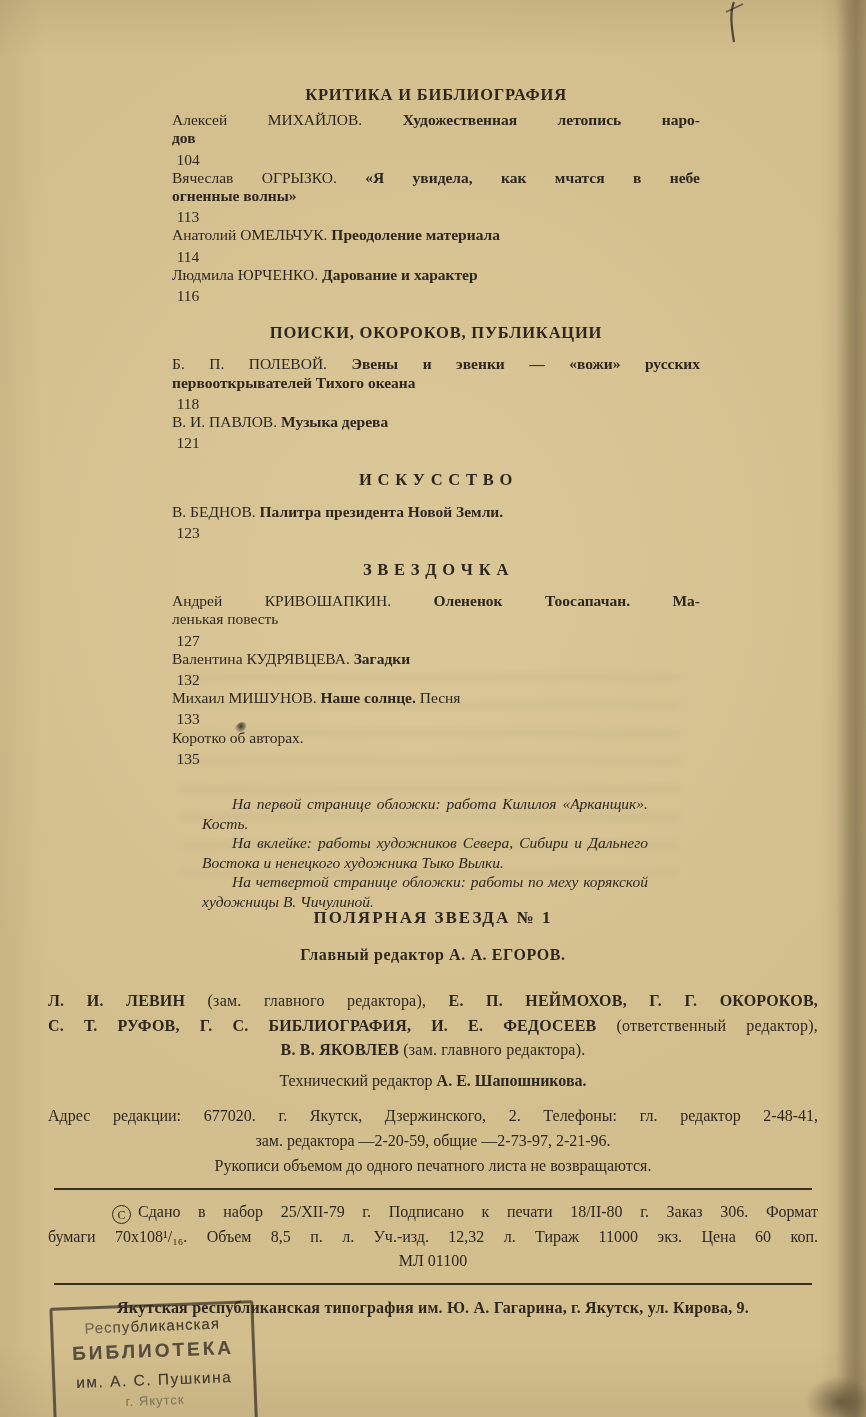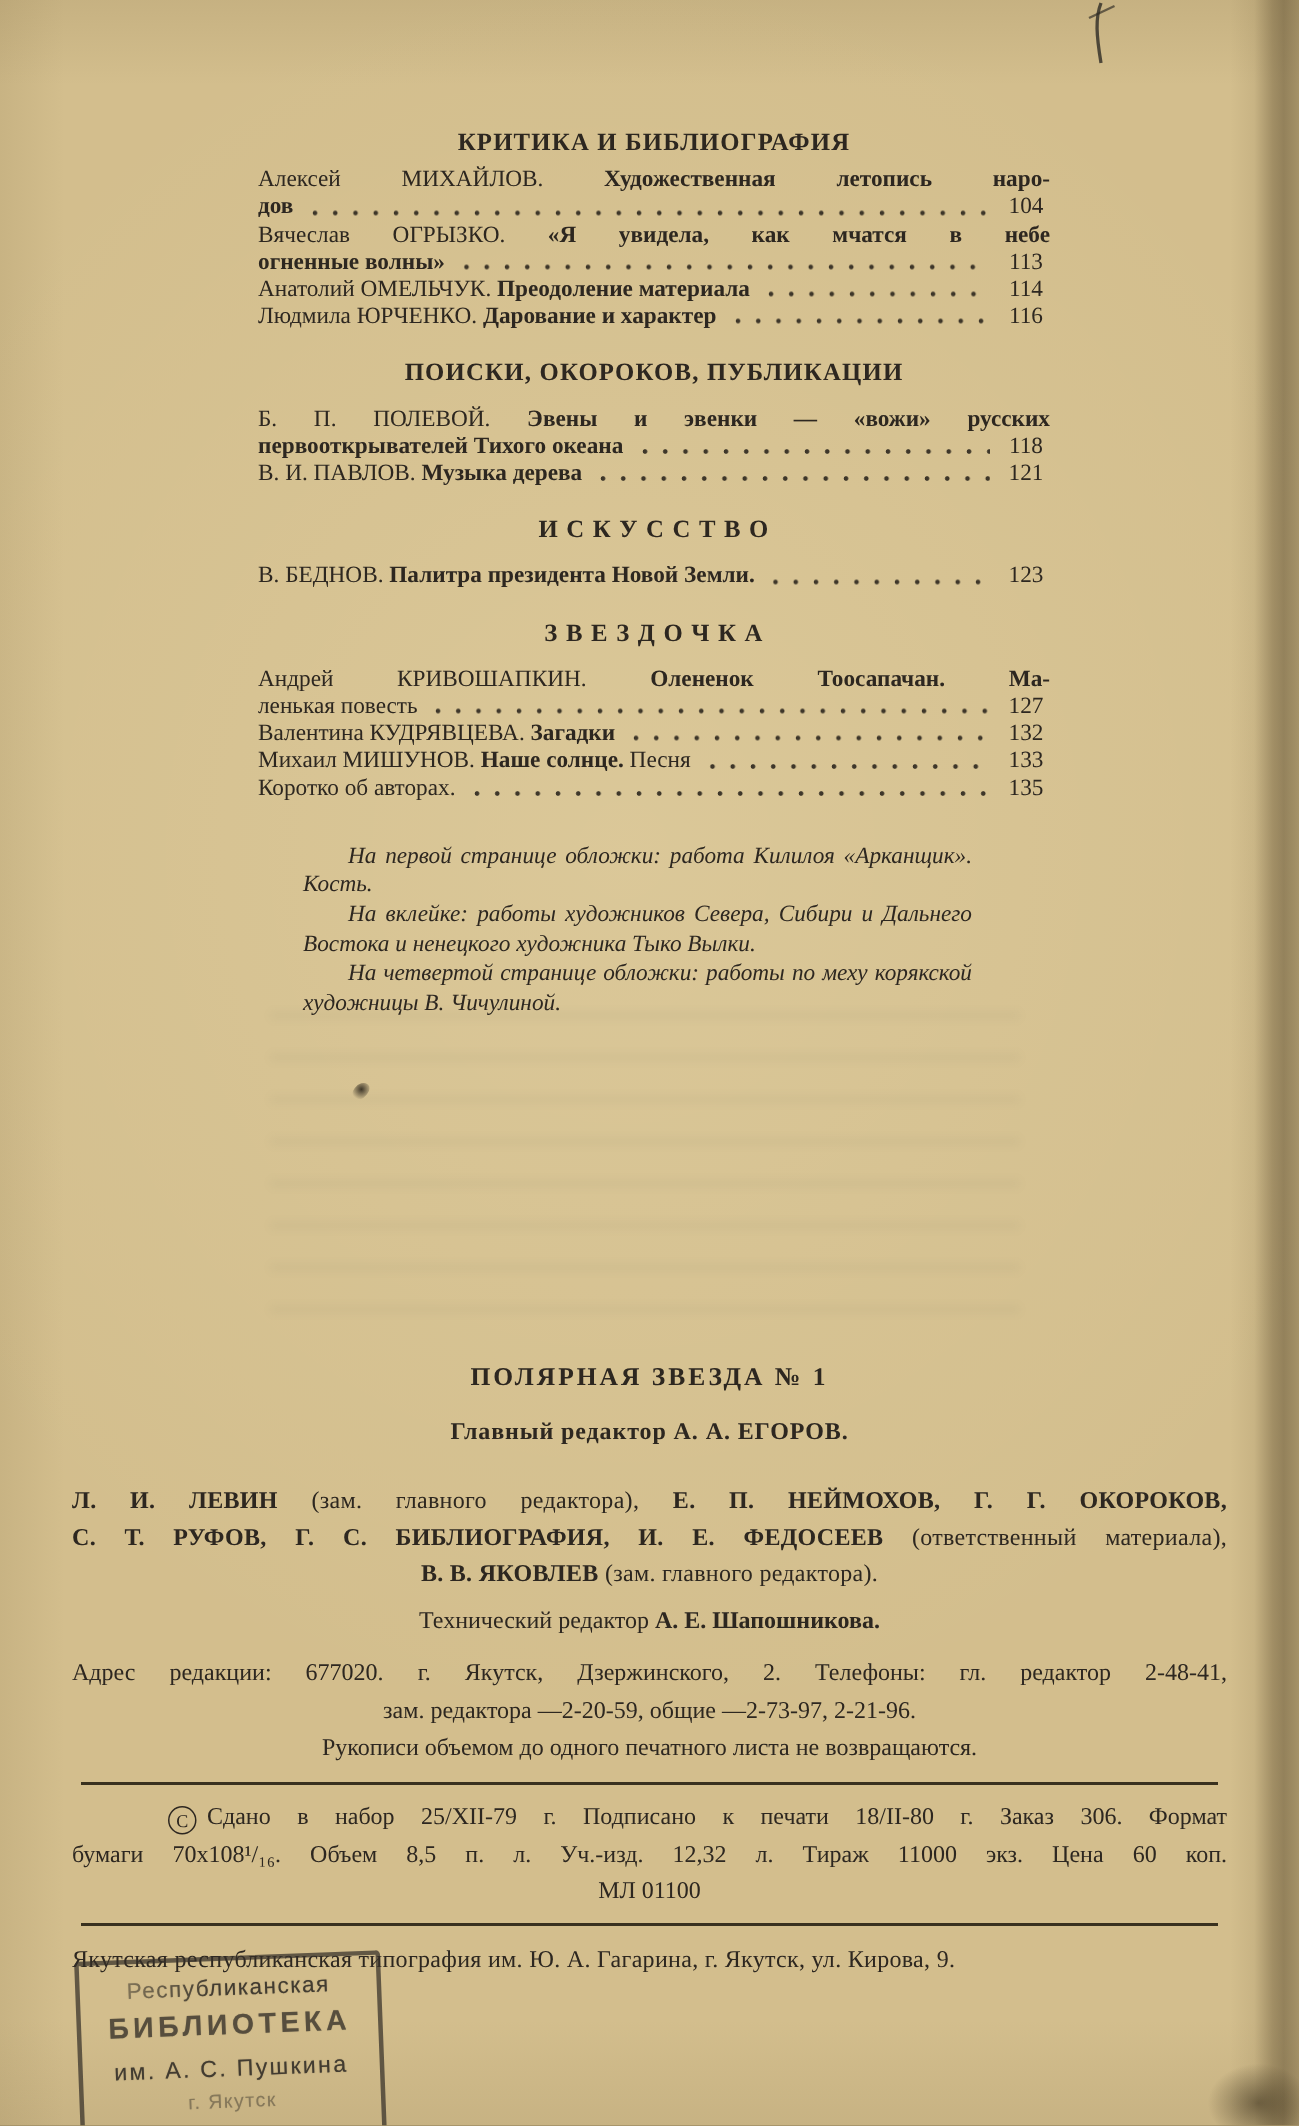--- a/index.html
+++ b/index.html
@@ -25,21 +25,21 @@
   .ink-smudge{position:absolute; left:236px; top:721px; width:9px; height:13px; border-radius:60% 40% 55% 45%;
     background:radial-gradient(circle at 45% 40%, rgba(35,30,22,.85), rgba(35,30,22,0) 75%); transform:rotate(38deg);}
   .ink-scribble{position:absolute; left:722px; top:0;}
 
   
   .toc{position:absolute; left:172px; top:86px; width:528px; font-size:15.5px; line-height:18.2px;}
   .toc-header{text-align:center; font-weight:bold; font-size:16.5px; letter-spacing:.8px; margin:0 0 7px 0;}
   .toc-section + .toc-section .toc-header{margin-top:19px; margin-bottom:13px;}
   .toc-line{white-space:normal;}
   .toc-line.full{text-align:justify; text-align-last:justify;}
-  .toc-line.last{display:flex; align-items:baseline;}
+  .toc-line.last{display:flex; align-items:baseline;flex-direction:column;}
   .toc-line .t{white-space:pre-wrap;}
   .toc-line.last .txt{white-space:nowrap;}
   .b{font-weight:bold;}
   .leader{flex:1; align-self:flex-end; height:6px; margin:0 8px 3px 12px;
     background-image:radial-gradient(circle at 2px 3px, rgba(45,39,30,.9) 1.25px, rgba(45,39,30,0) 1.8px);
     background-size:13.5px 6px; background-repeat:repeat-x;}
   .pagenum{min-width:32px; text-align:center;}
 
   
   .cover-notes{margin:26px 52px 0 30px; font-style:italic; font-size:15.5px; line-height:19.6px;}
@@ -58,21 +58,21 @@
   .address .line:last-child{text-align:center;}
   .manuscripts{margin-top:1px; text-align:center;}
   hr.rule{border:none; border-top:2px solid #39311f; margin:9px 6px 0 6px;}
   .imprint{margin-top:9px; line-height:25px;}
   .imprint .line{text-align:justify; text-align-last:justify;}
   .imprint .line.indent{padding-left:64px;}
   .copyc{display:inline-flex; align-items:center; justify-content:center;
     width:17px; height:17px; border:1.4px solid #2d2720; border-radius:50%;
     font-size:12px; line-height:1; margin-right:7px; vertical-align:-2px;}
   .print-code{text-align:center; margin-top:0;}
-  .printer{margin-top:11px; letter-spacing:.2px;}
+  .printer{margin-top:11px; text-align:center; letter-spacing:.2px;font-weight:bold;}
 
   
   .stamp{position:absolute; left:52px; top:1304px; width:204px; height:140px;
     border:3px solid rgba(52,47,40,.72); border-radius:3px; transform:rotate(-2.2deg);
     font-family:"Liberation Sans","DejaVu Sans",sans-serif; color:rgba(52,47,40,.82);
     text-align:center; padding-top:10px; box-sizing:border-box;
     text-shadow:0 0 .6px rgba(52,47,40,.55);}
   .stamp .l1{font-size:15px; letter-spacing:1px;
     -webkit-mask-image:linear-gradient(to right, rgba(0,0,0,.35), #000 45%);
     mask-image:linear-gradient(to right, rgba(0,0,0,.35), #000 45%);}
@@ -192,21 +192,21 @@
         <p>На вклейке: работы художников Севера, Сибири и Дальнего Востока и ненецкого художника Тыко Вылки.</p>
         <p>На четвертой странице обложки: работы по меху корякской художницы В. Чичулиной.</p>
       </div>
     </div>
 
   <div class="colophon">
     <div class="journal-title">ПОЛЯРНАЯ ЗВЕЗДА № 1</div>
     <div class="chief">Главный редактор А. А. ЕГОРОВ.</div>
     <div class="board">
         <div class="line"><span class="t b">Л. И. ЛЕВИН </span><span class="t">(зам. главного редактора), </span><span class="t b">Е. П. НЕЙМОХОВ, Г. Г. ОКОРОКОВ,</span></div>
-        <div class="line"><span class="t b">С. Т. РУФОВ, Г. С. БИБЛИОГРАФИЯ, И. Е. ФЕДОСЕЕВ </span><span class="t">(ответственный материала),</span></div>
+        <div class="line"><span class="t b">С. Т. РУФОВ, Г. С. БИБЛИОГРАФИЯ, И. Е. ФЕДОСЕЕВ </span><span class="t">(ответственный редактор),</span></div>
         <div class="line"><span class="t b">В. В. ЯКОВЛЕВ </span><span class="t">(зам. главного редактора).</span></div>
       </div>
     <div class="tech">
       <span>Технический редактор</span>
       <span class="b">А. Е. Шапошникова.</span>
     </div>
     <div class="address">
         <div class="line">Адрес редакции: 677020. г. Якутск, Дзержинского, 2. Телефоны: гл. редактор 2-48-41,</div>
         <div class="line">зам. редактора —2-20-59, общие —2-73-97, 2-21-96.</div>
       </div>

